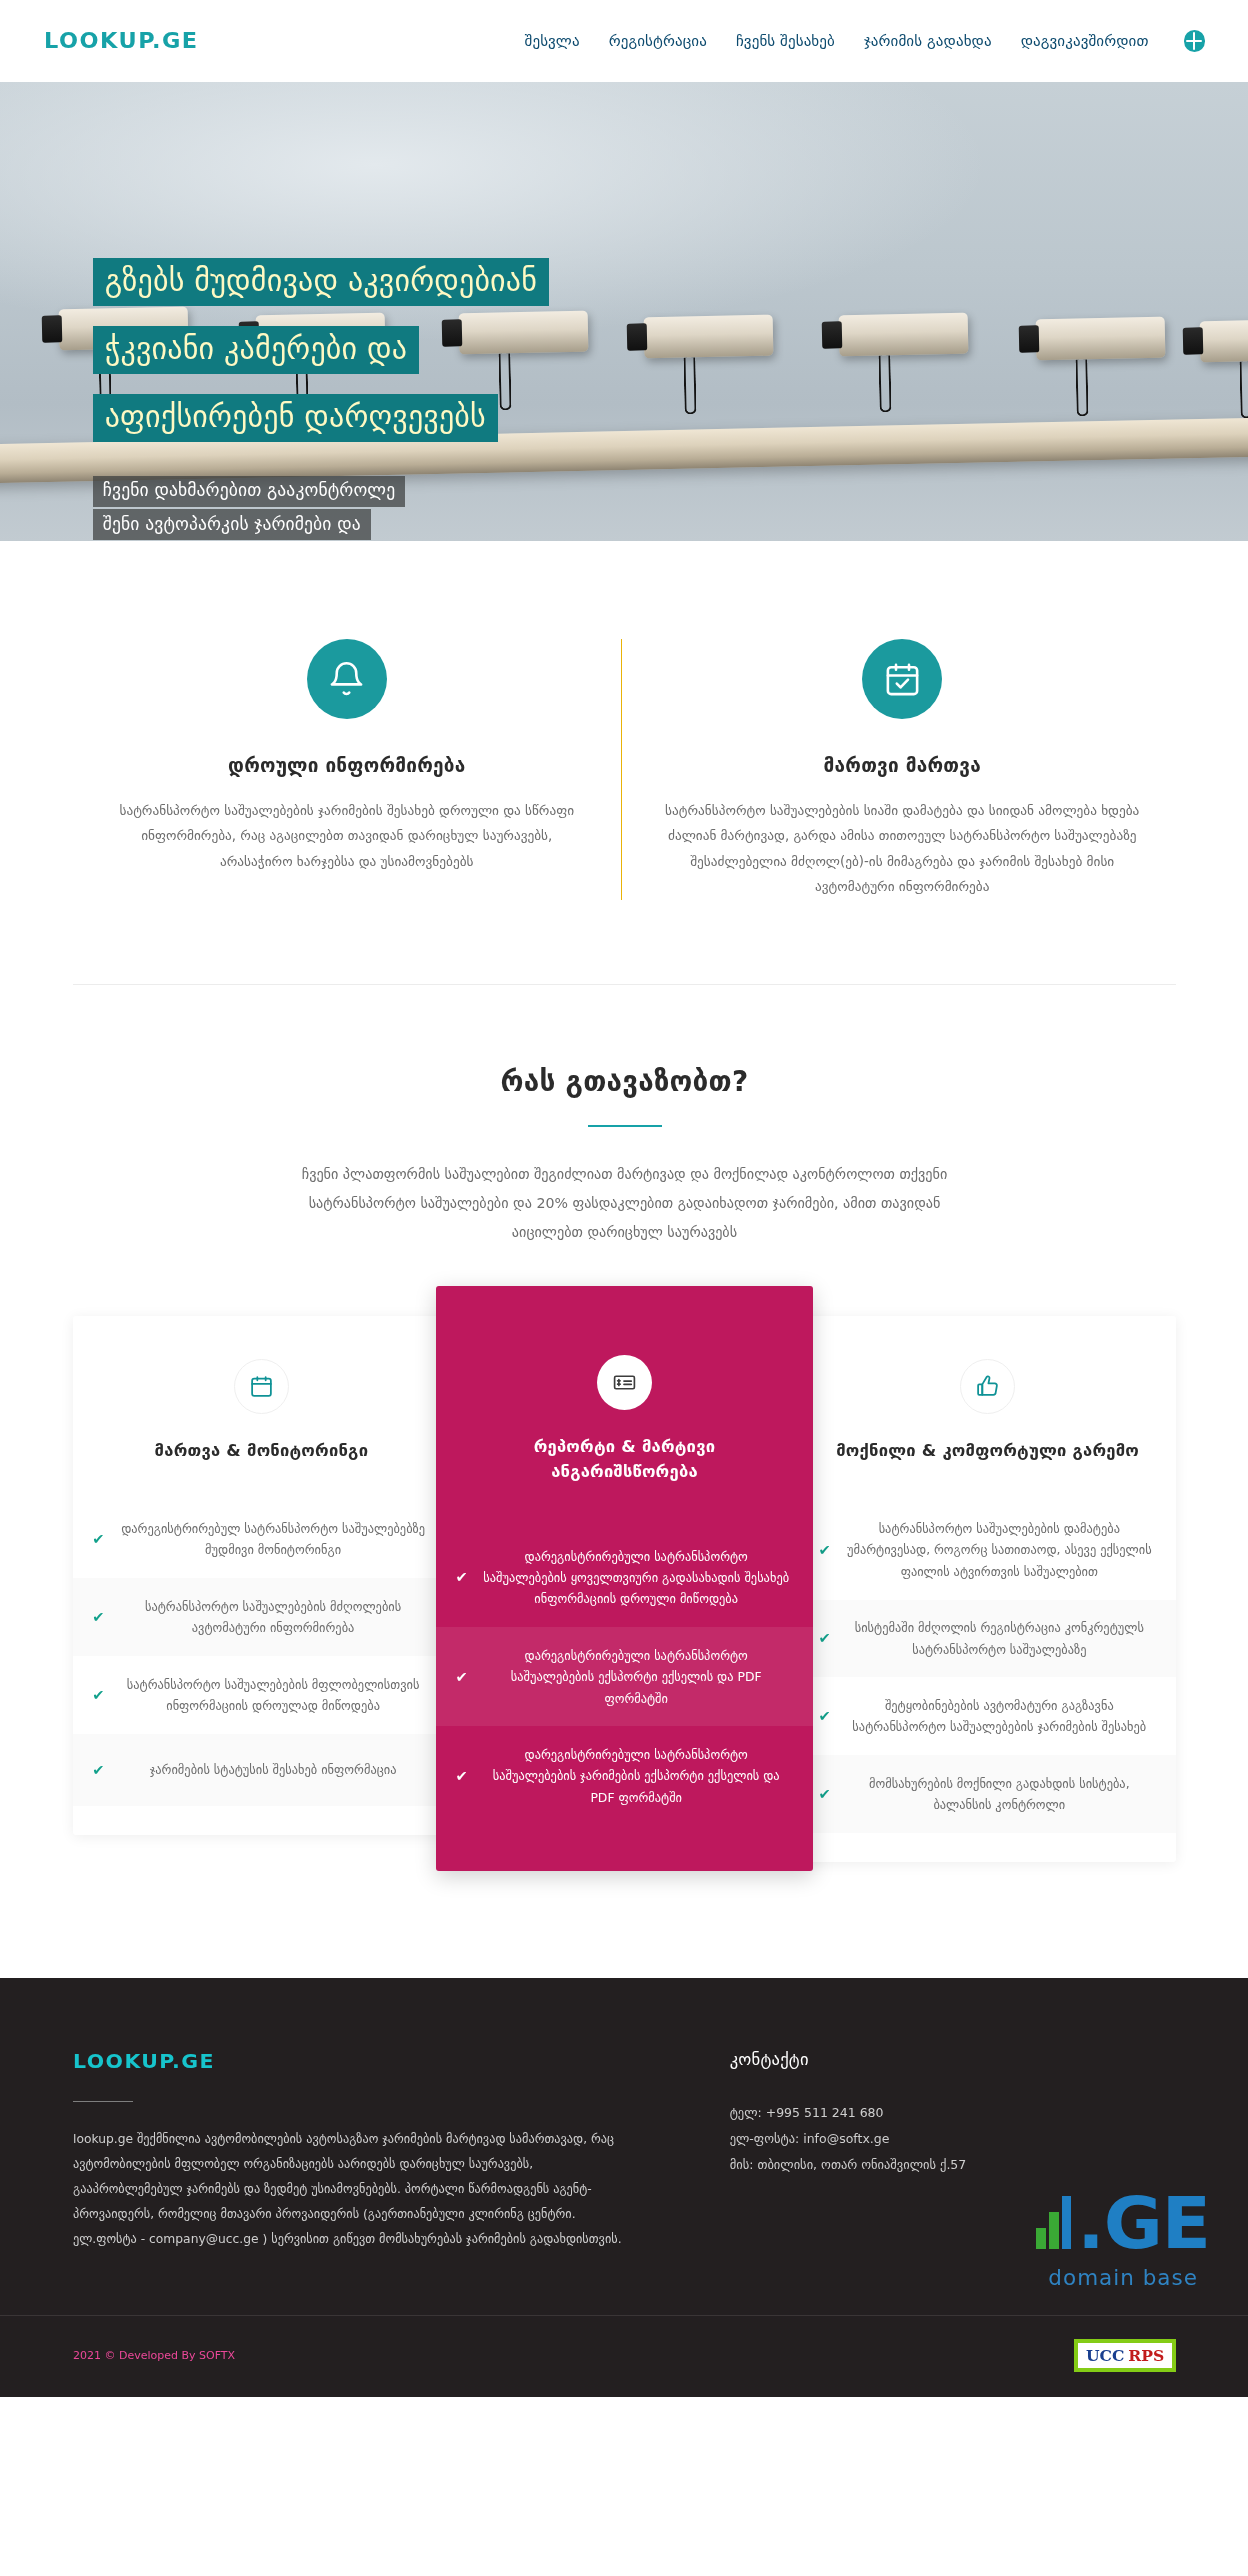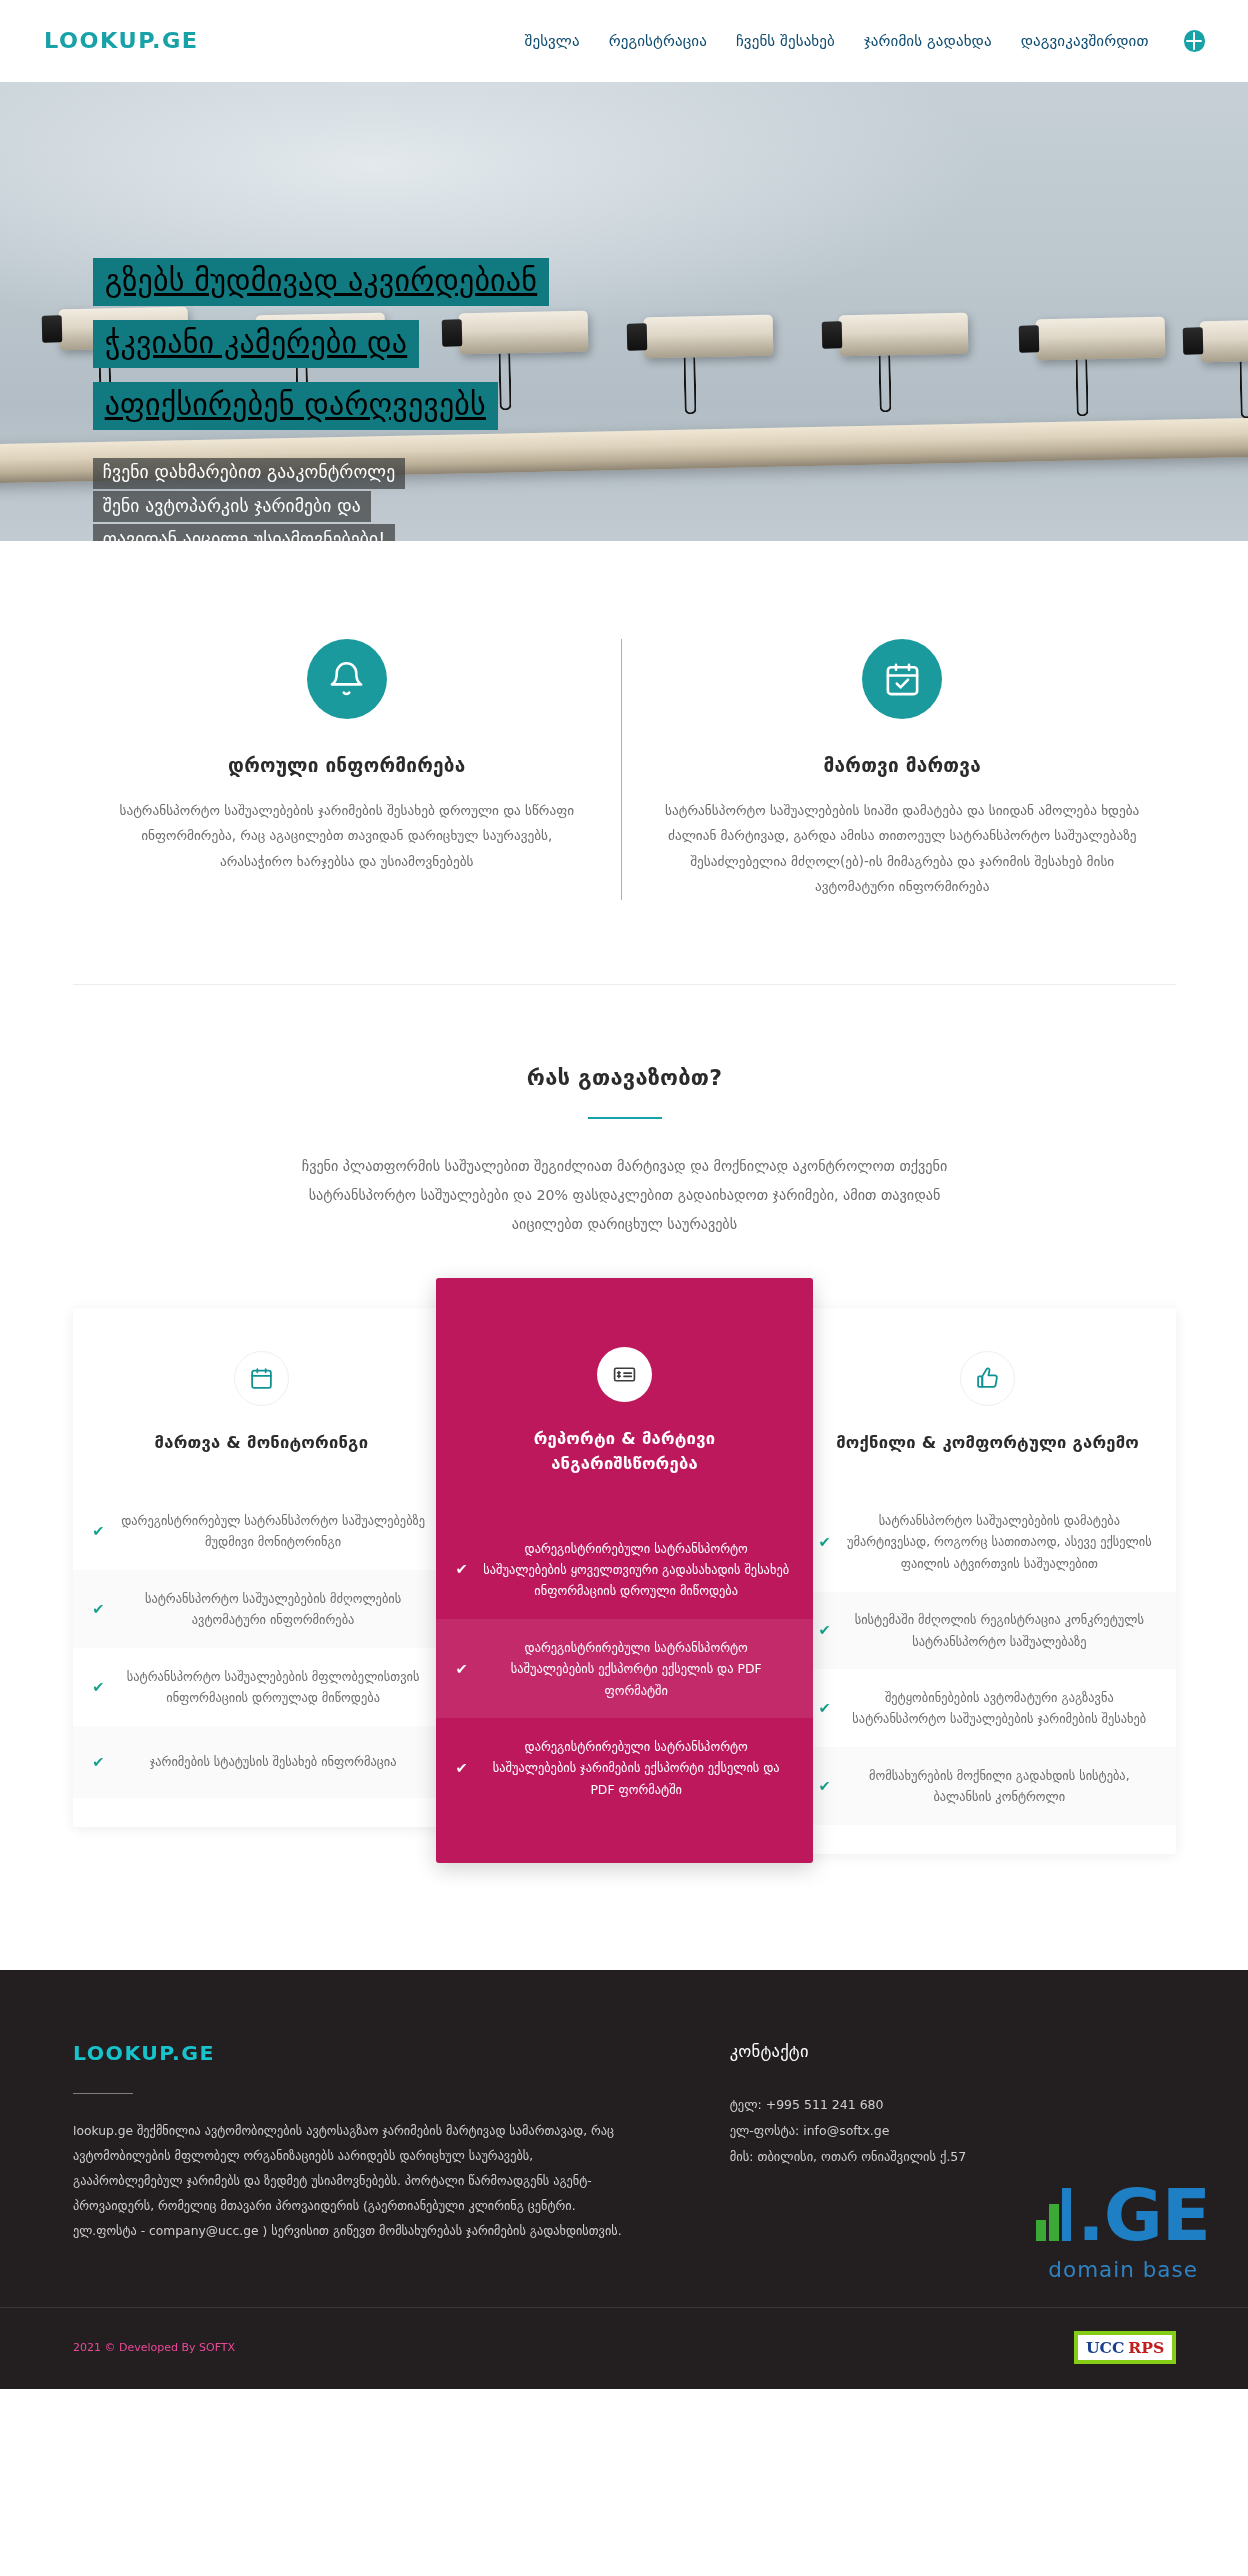--- a/index.html
+++ b/index.html
@@ -133,28 +133,27 @@
   .hero-copy {
     position: absolute;
     left: 93px;
     top: 176px;
     z-index: 5;
     width: 644px;
   }
   .hero-title-line {
     display: table;
     background: #107a80;
-    color: #000000;
+    color: #fef9c3;
     font-size: 30px;
     line-height: 1.34;
     font-weight: normal;
     padding: 2.9px 11.7px 4.9px 11.7px;
-    margin-bottom: 14px;
+    margin-bottom: 20px;
     letter-spacing: 0.2px;
-    text-decoration: underline;
   }
   .hero-sub-line {
     display: table;
     background: rgba(60,62,62,0.72);
     color: #ffffff;
     font-size: 17.6px;
     line-height: 1.38;
     padding: 2.9px 9.8px 3.9px 9.8px;
     margin-bottom: 2px;
     letter-spacing: 0.1px;
@@ -199,21 +198,21 @@
 
   .divider-row { width: 1103px; margin: 0 auto; border-top: 1px solid #ececec; }
 
   
   .offer {
     padding: 80px 0 107px;
     background: #ffffff;
   }
   .offer-head { text-align: center; }
   .offer-title {
-    font-size: 22px;
+    font-size: 28px;
     color: #2b2b2b;
     font-weight: bold;
     letter-spacing: 0.2px;
   }
   .offer-rule {
     width: 74px; height: 2px;
     background: #17a2a8;
     margin: 27px auto 33px;
   }
   .offer-desc {

